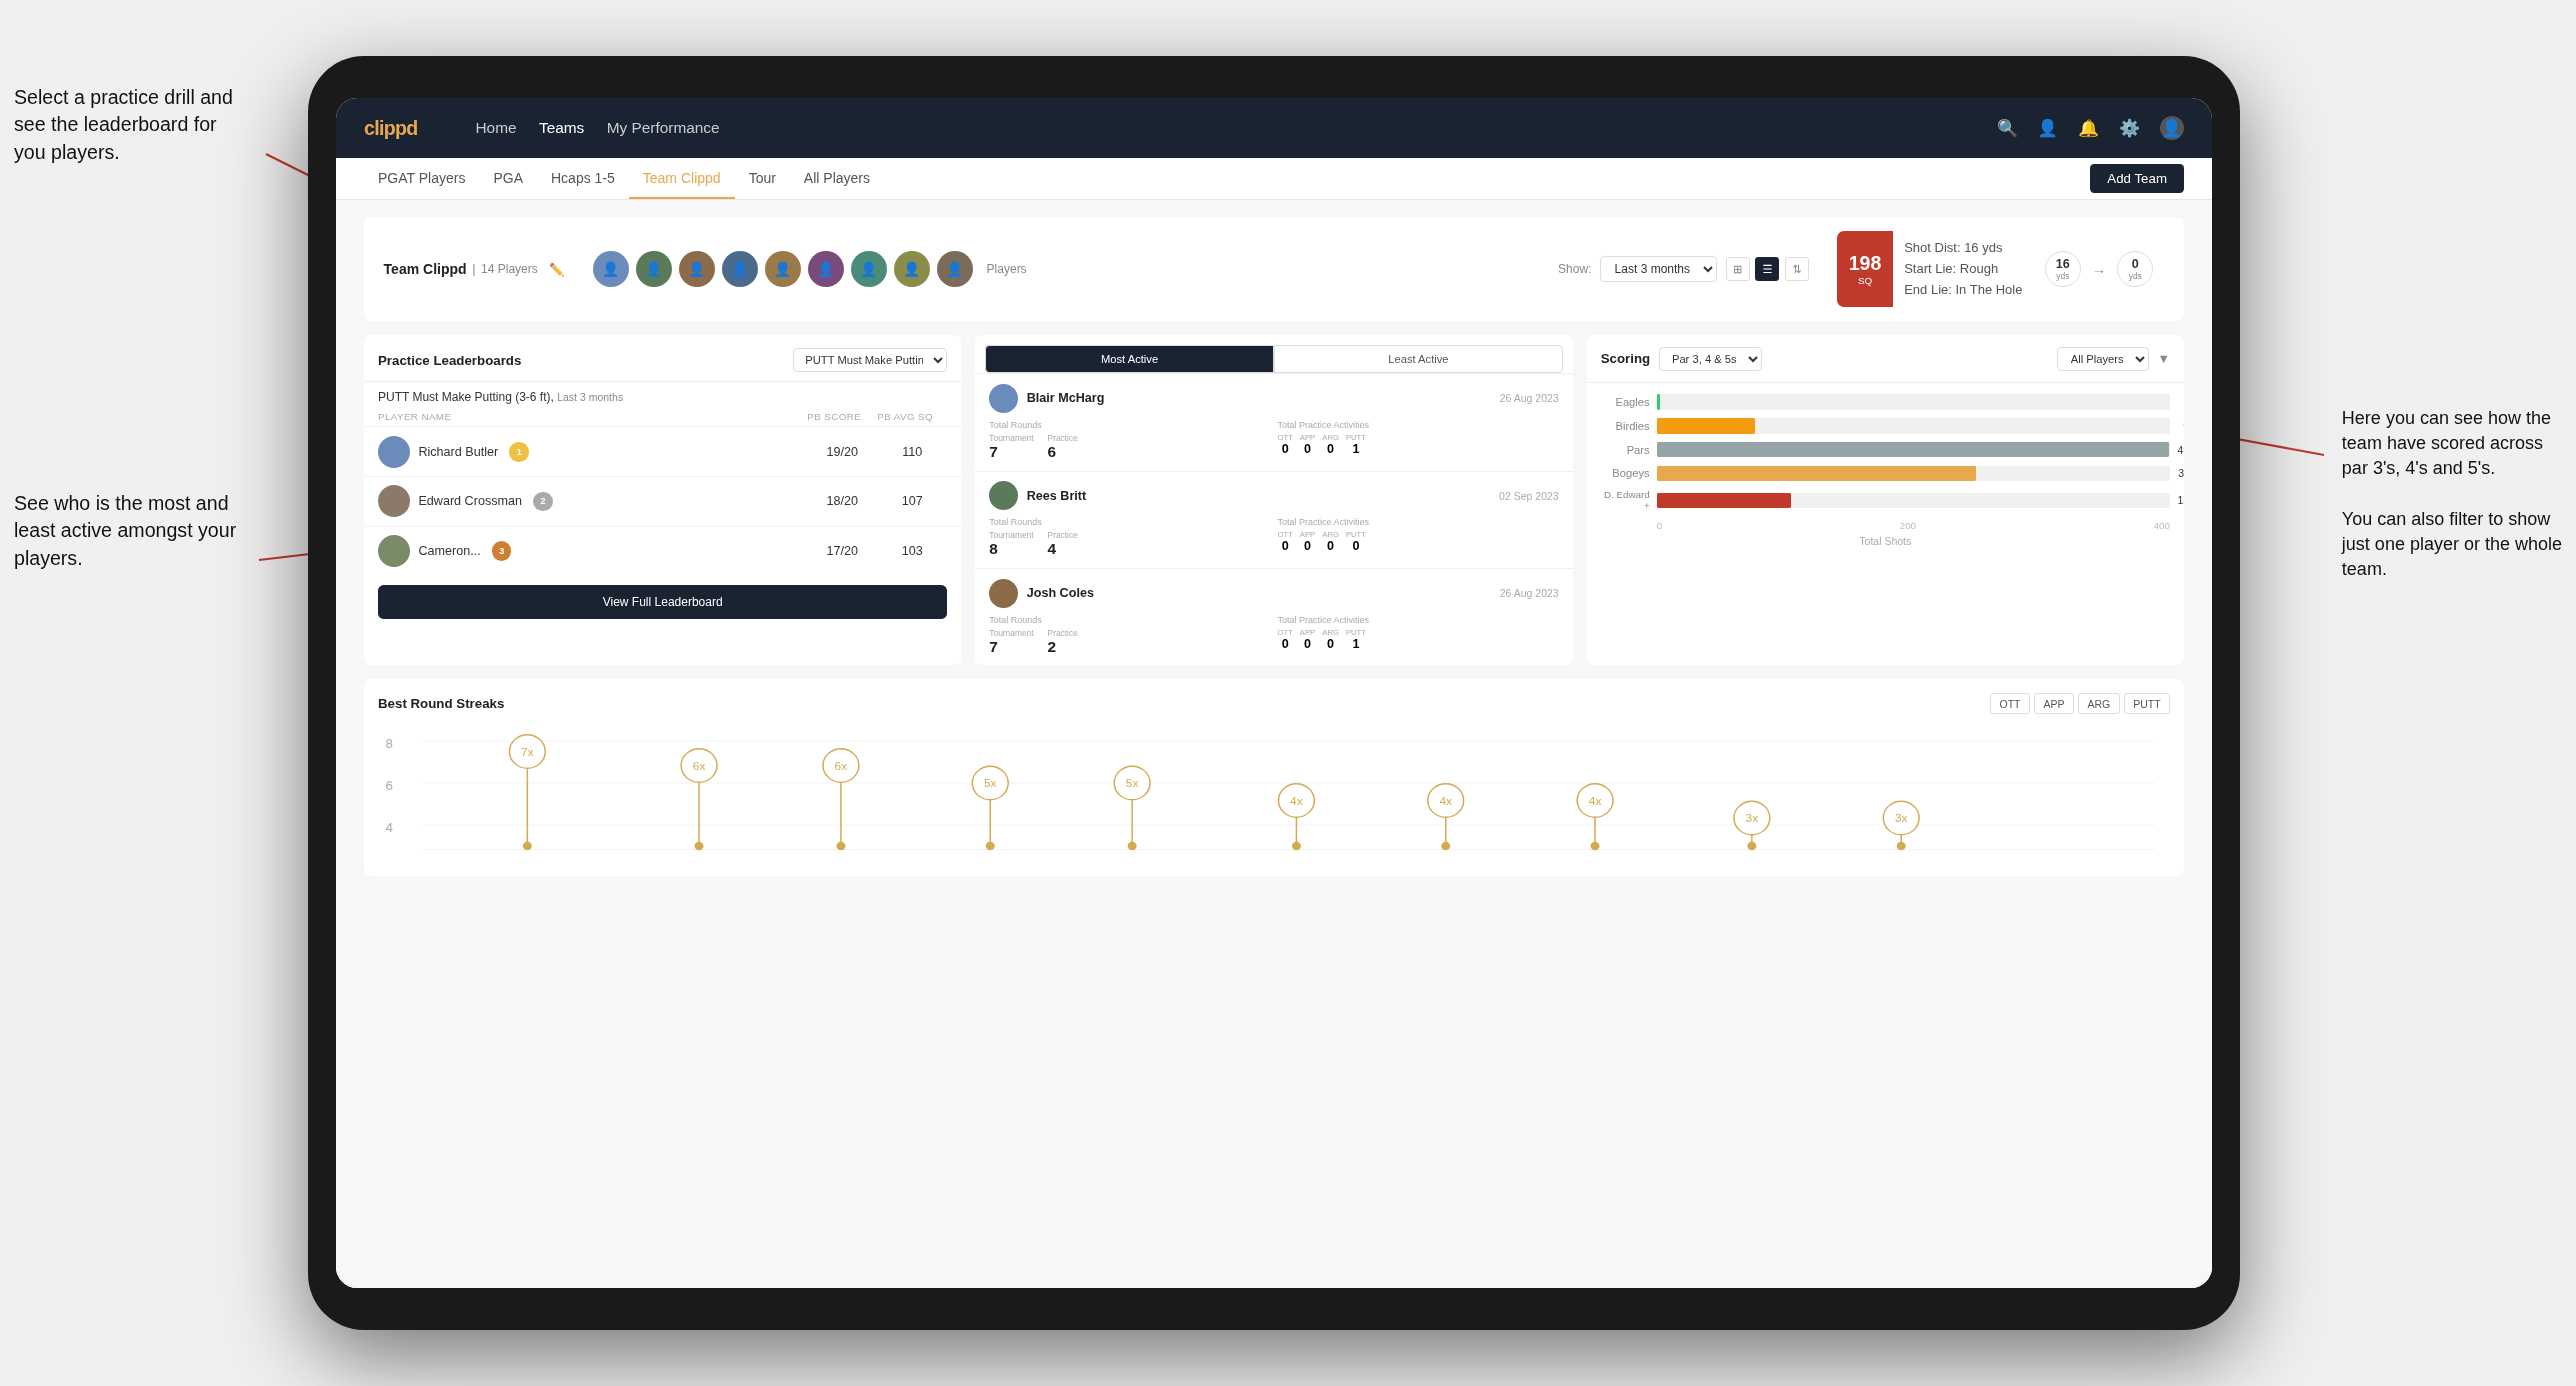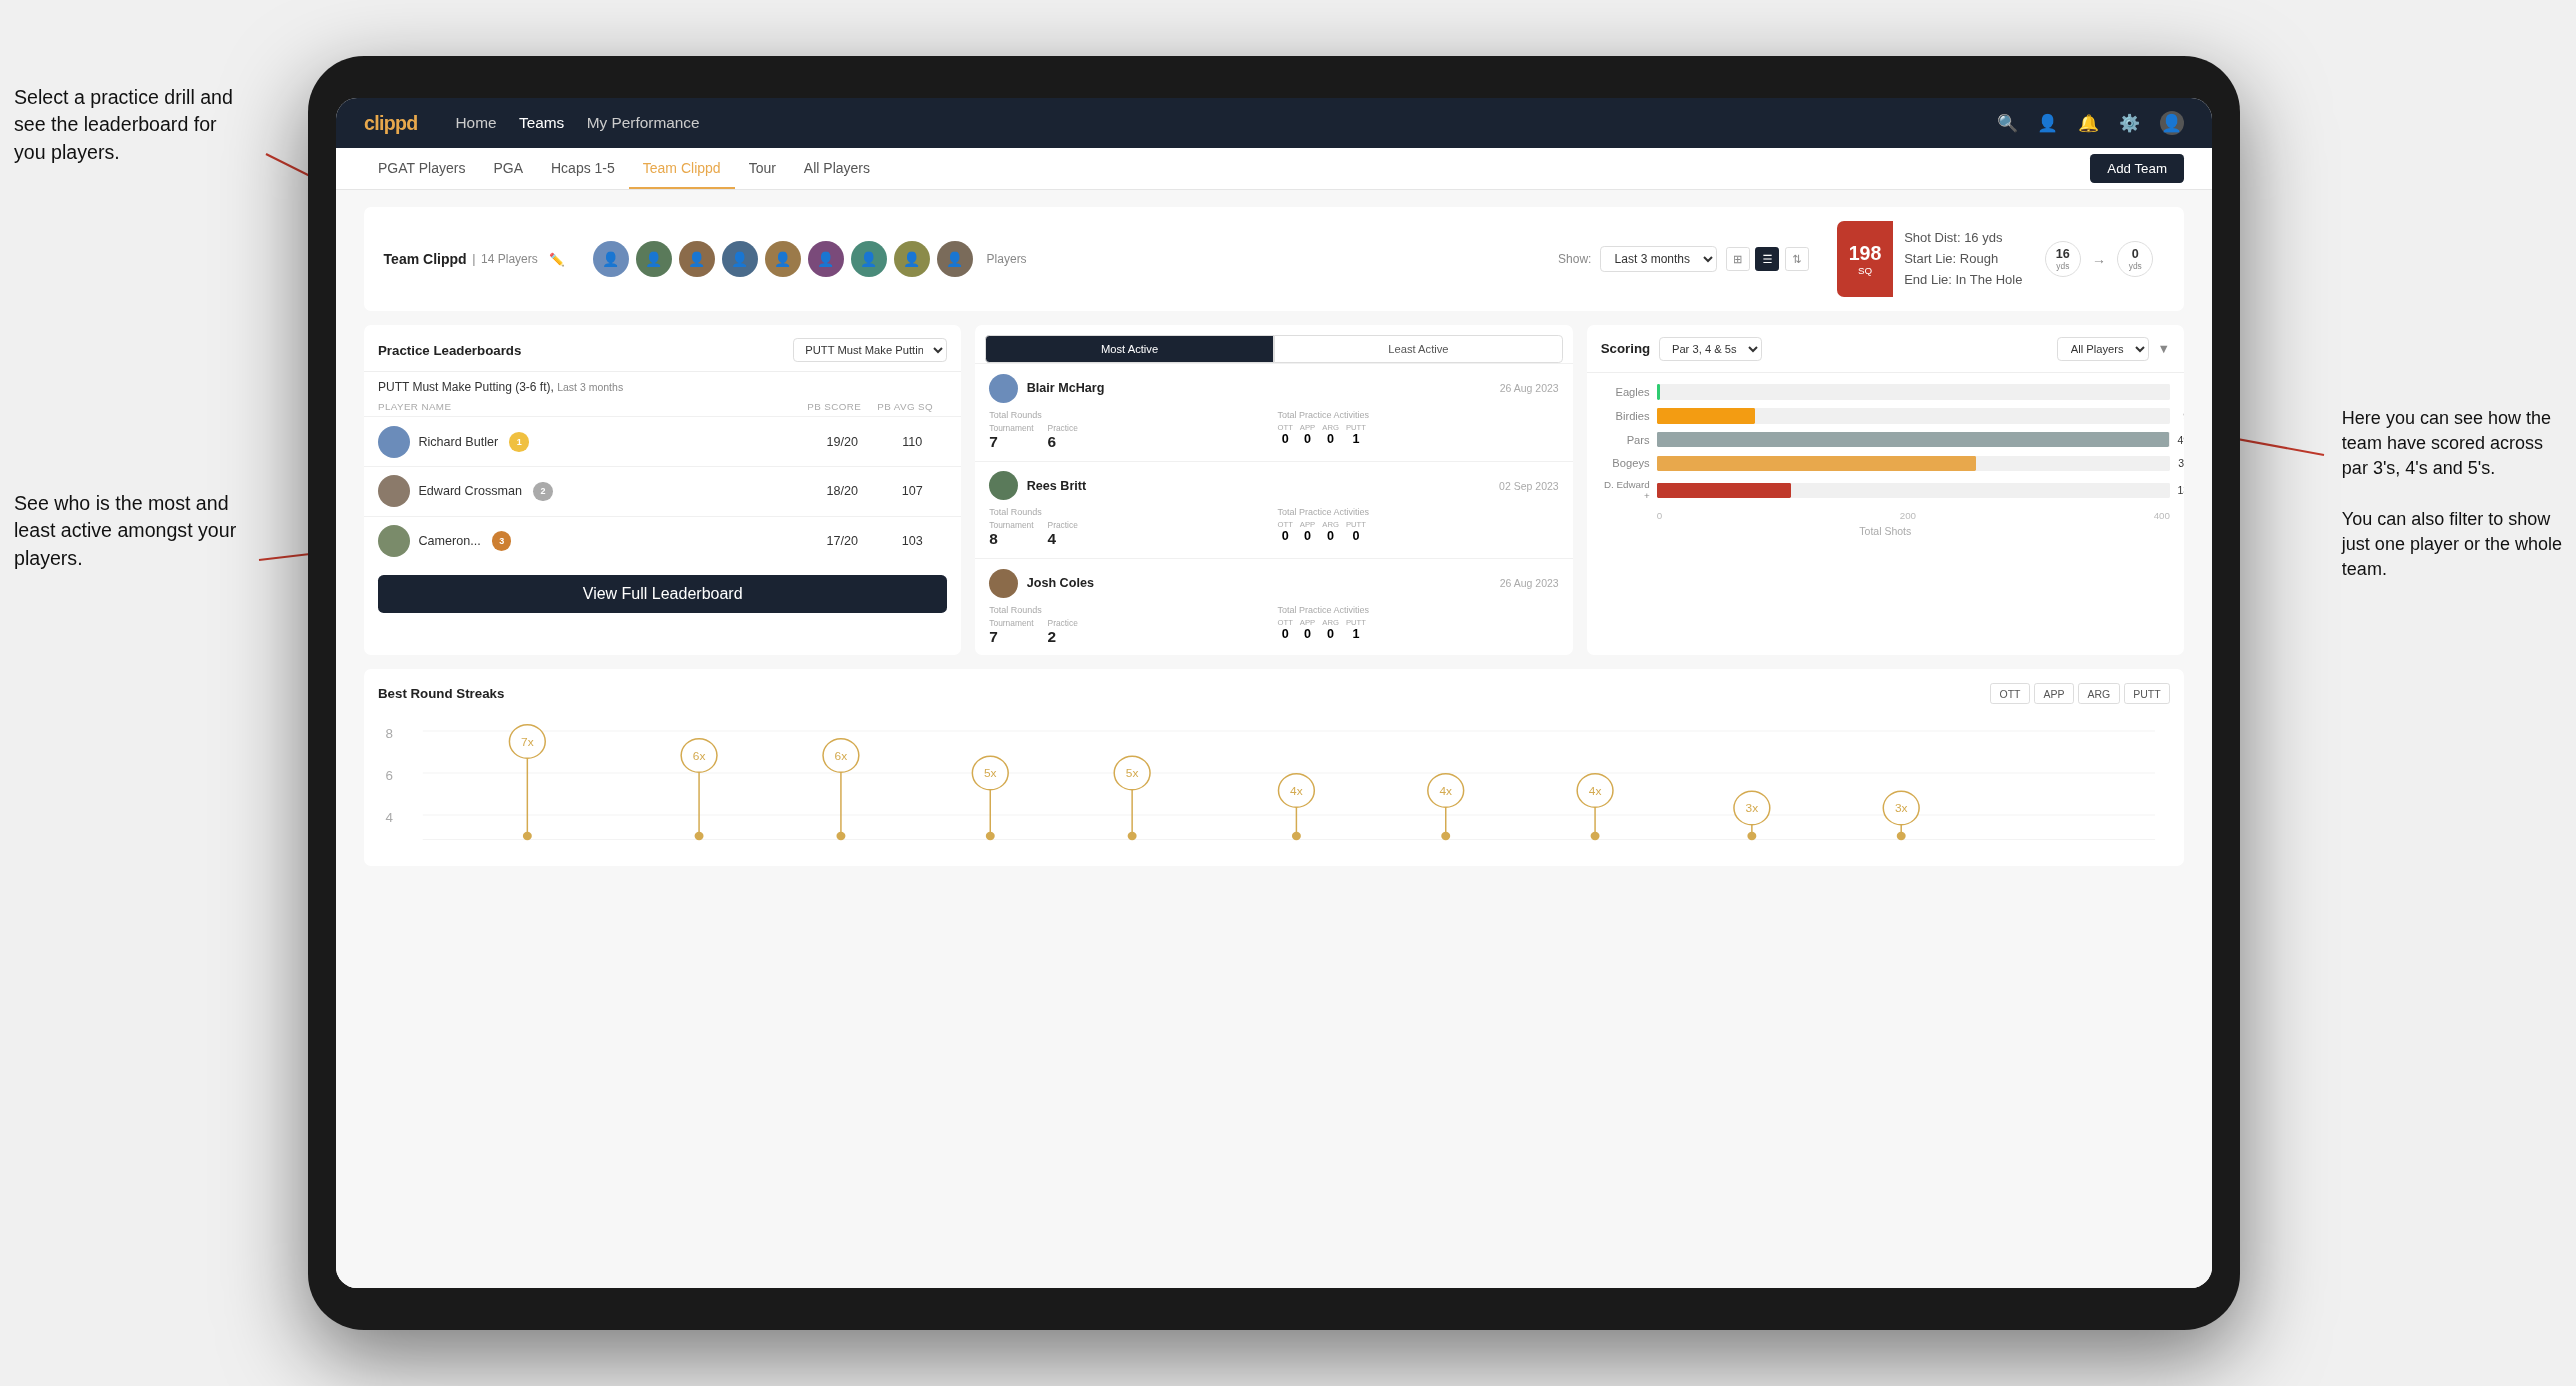--- a/index.html
+++ b/index.html
@@ -53,25 +53,25 @@
       background: #fff;
       border-radius: 21px;
       overflow: hidden;
       display: flex;
       flex-direction: column;
     }
 
     
     .top-nav {
       background: #1a2332;
-      height: 50px;
+      height: 60px;
       display: flex;
       align-items: center;
       padding: 0 28px;
-      gap: 24px;
+      gap: 44px;
       flex-shrink: 0;
     }
     .nav-logo {
       color: #e8a84c;
       font-size: 19.6px;
       font-weight: 700;
       letter-spacing: -0.7px;
     }
     .nav-items {
       display: flex;
@@ -376,21 +376,21 @@
     .lb-badge.bronze { background: #cd7f32; }
     .lb-score { font-size: 12.6px; color: #333; text-align: center; }
     .lb-avg { font-size: 12.6px; color: #333; text-align: center; }
     .view-full-btn {
       margin: 9.8px 14px;
       background: #1a2332;
       color: #fff;
       border: none;
       border-radius: 5.6px;
       padding: 9.8px;
-      font-size: 16px;
+      font-size: 12px;
       cursor: pointer;
       width: calc(100% - 28px);
     }
     .tab-btn {
       flex: 1;
       padding: 7px;
       font-size: 11.2px;
       border: none;
       background: #fff;
       cursor: pointer;

